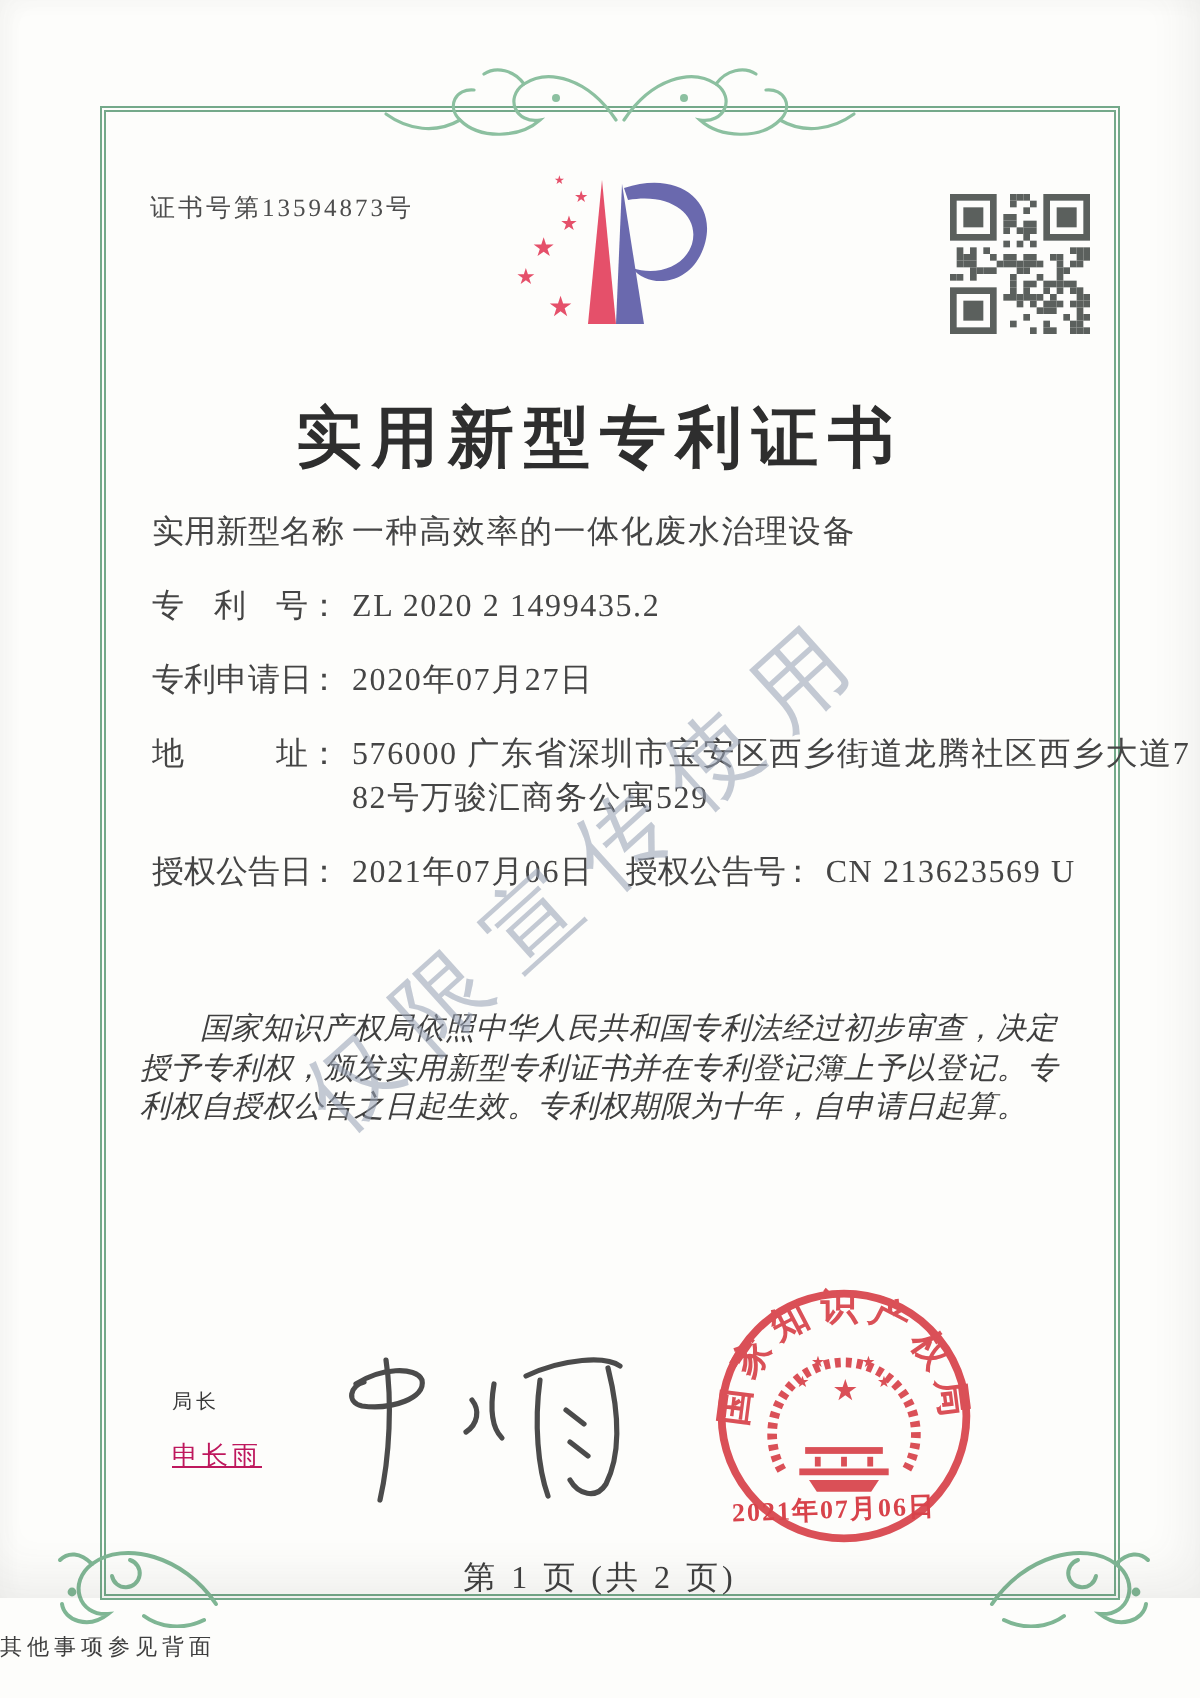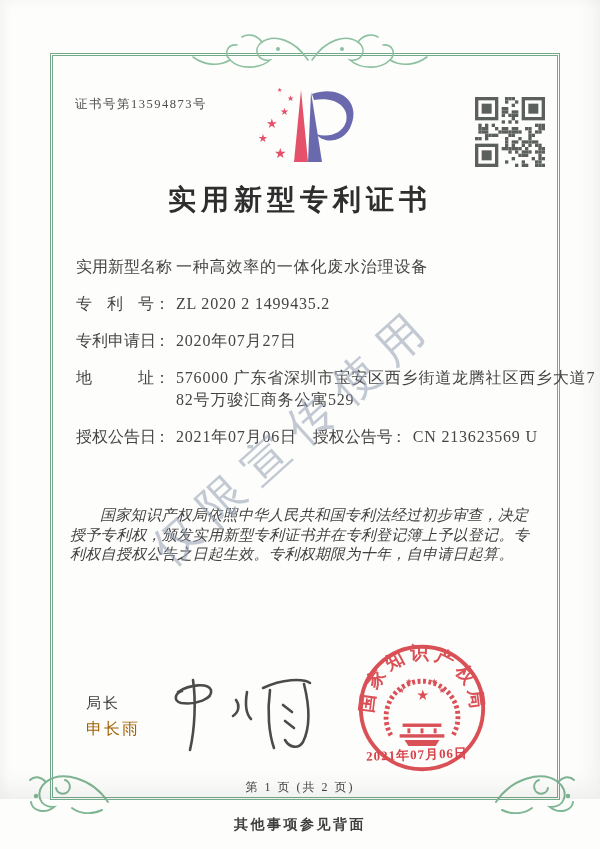--- a/index.html
+++ b/index.html
@@ -6,47 +6,47 @@
   body{width:600px;height:849px;background:#fdfdfb;overflow:hidden;
        font-family:"Liberation Serif","DejaVu Serif",serif;color:#454545;}
   .certificate{position:relative;width:600px;height:799px;}
   .scan-overlay{position:absolute;inset:0;pointer-events:none;z-index:9;
        box-shadow:inset -6px -12px 20px rgba(70,70,70,.07), inset 3px 2px 10px rgba(70,70,70,.03);}
   
   .frame{position:absolute;left:50px;top:53px;width:504px;height:741px;
        border:3px double #74a98a;z-index:1;}
   
   .cert-no{position:absolute;left:75px;top:96px;font-size:12.5px;letter-spacing:1.5px;color:#4d4d4d;z-index:2;}
-  .title{position:absolute;left:0;right:0;top:181px;margin:0;text-align:center;
-       font-size:28px;font-weight:bold;letter-spacing:5px;color:#2e2e2e;z-index:2;}
+  .title{position:absolute;left:0;right:0;top:181px;margin:16px;text-align:center;
+       font-size:33px;font-weight:bold;letter-spacing:5px;color:#2e2e2e;z-index:2;}
   
   .logo{position:absolute;left:250px;top:82px;width:130px;height:95px;z-index:2;}
   .qr{position:absolute;left:475px;top:97px;width:70px;height:70px;z-index:2;}
   
   .fields{position:absolute;left:76px;top:256px;width:462px;z-index:2;font-size:16px;}
   .frow{line-height:22px;margin-bottom:15px;white-space:nowrap;}
   .flabel{display:inline-block;width:78px;text-align:justify;text-align-last:justify;color:#454545;vertical-align:top;}
   .fcolon{margin-right:6px;}
   .fvalue{letter-spacing:0.8px;color:#454545;}
   .addr-lines{display:inline-block;vertical-align:top;white-space:normal;}
   .addr-lines span{display:block;letter-spacing:0.8px;}
   .grant-gap{margin-left:16px;}
   
   .body-paragraphs{position:absolute;left:70px;top:506px;width:466px;z-index:2;
        font-size:15px;line-height:19.5px;font-style:italic;color:#3f3f3f;letter-spacing:0.3px;}
   .body-paragraphs p{margin:0;text-indent:2em;}
   
-  .director-title{position:absolute;left:86px;top:694px;font-size:15px;letter-spacing:2px;z-index:2;color:#3a3a3a;}
-  .director-name{position:absolute;left:86px;top:719px;font-size:16px;letter-spacing:2px;z-index:2;color:#a16207;}
+  .director-title{position:absolute;left:86px;top:694px;font-size:10px;letter-spacing:2px;z-index:2;color:#3a3a3a;}
+  .director-name{position:absolute;left:86px;top:719px;font-size:13px;letter-spacing:2px;z-index:2;color:#be185d;text-decoration:underline;}
   .signature{position:absolute;left:165px;top:662px;z-index:4;}
   .seal-wrap{position:absolute;left:354px;top:640px;width:136px;height:136px;z-index:4;opacity:.93;}
   .seal-date{position:absolute;left:366px;top:746px;z-index:5;color:#d8434b;
        font-size:13px;font-weight:bold;letter-spacing:1px;transform:rotate(-2deg);white-space:nowrap;}
-  .page-info{position:absolute;left:0;right:0;top:779px;text-align:center;font-size:12px;letter-spacing:2px;color:#3f3f3f;z-index:2;}
-  .back-note{position:absolute;left:0;right:0;top:816px;text-align:center;font-size:14px;letter-spacing:2.5px;color:#3f3f3f;z-index:2;font-weight:bold;}
+  .page-info{position:absolute;left:0;right:0;top:779px;text-align:center;font-size:16px;letter-spacing:2px;color:#3f3f3f;z-index:2;}
+  .back-note{position:absolute;left:0;right:0;top:816px;text-align:left;font-size:11px;letter-spacing:2.5px;color:#3f3f3f;z-index:2;}
   
   .orn-top{position:absolute;left:190px;top:29px;z-index:2;}
   .orn-bl{position:absolute;left:26px;top:762px;z-index:2;}
   .orn-br{position:absolute;left:494px;top:762px;z-index:2;transform:scaleX(-1);}
   
   .watermark{position:absolute;left:160px;top:525px;z-index:6;pointer-events:none;
        font-size:46px;letter-spacing:14px;white-space:nowrap;color:rgba(154,164,182,.58);
        transform:rotate(-42deg);transform-origin:0 50%;font-family:"Liberation Serif",serif;}
   .star-glyph{font-family:"DejaVu Sans",sans-serif;}
 </style>

